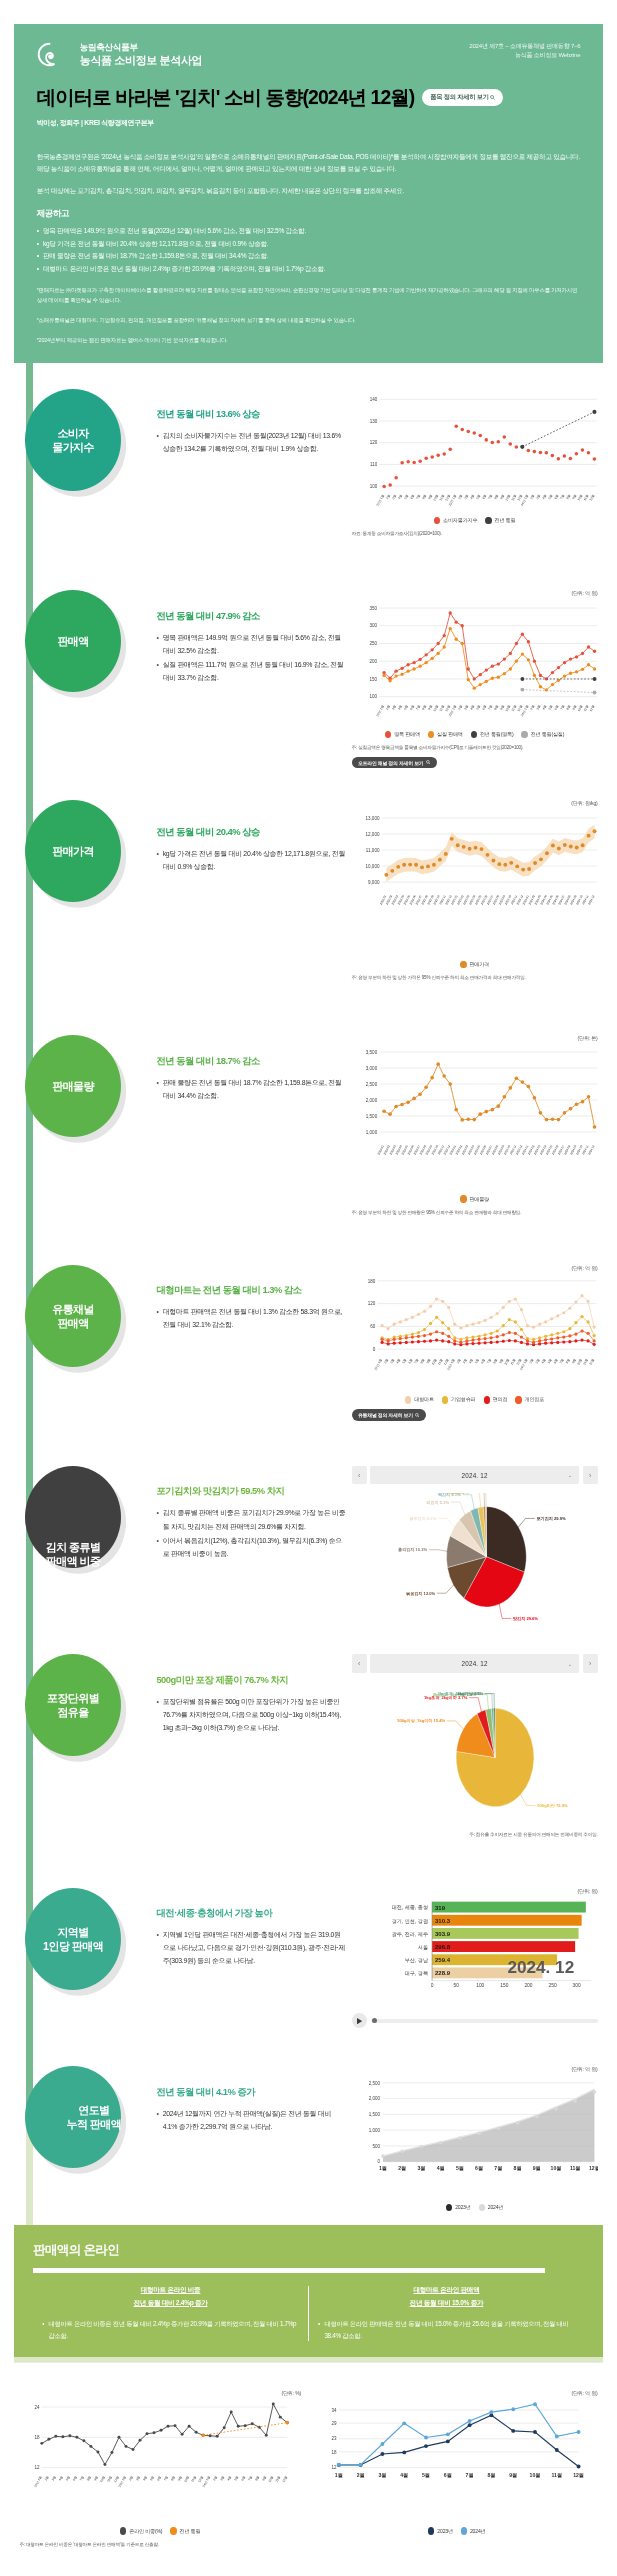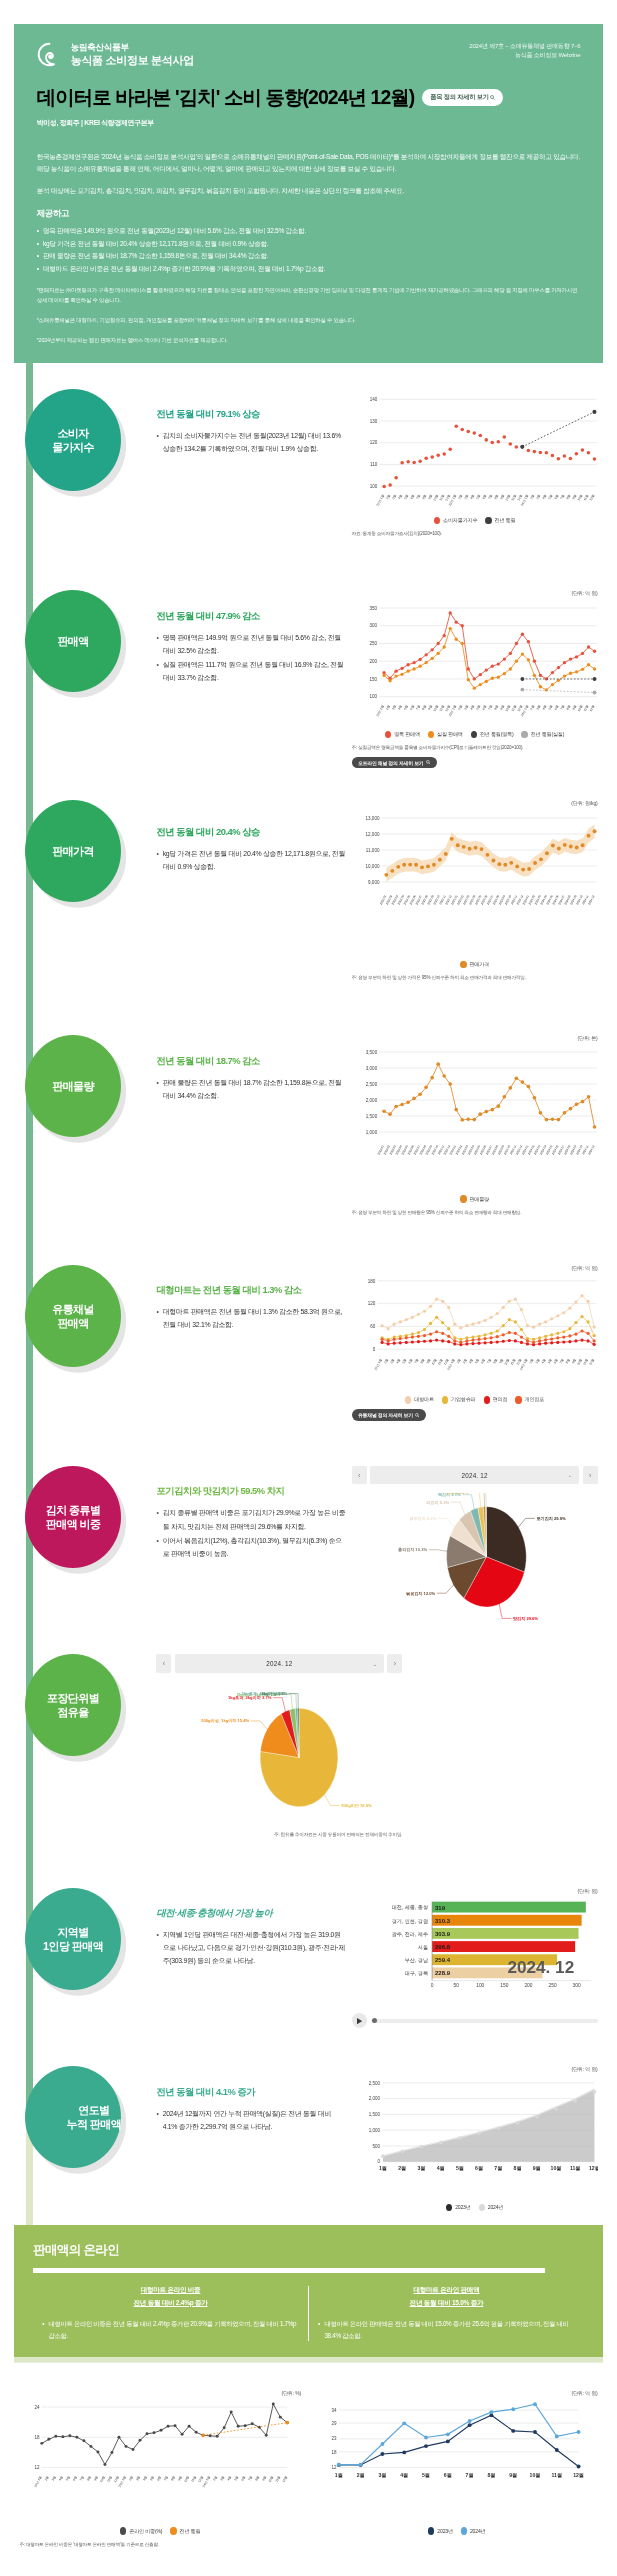--- a/index.html
+++ b/index.html
@@ -13,21 +13,21 @@
   .page { width: 617px; position: relative; background:#fff; }
 
   
   .hero {
     margin: 24px 13.7px 0 13.7px;
     background: #6cb994;
     padding: 18.3px 23px 19.4px 23px;
     position: relative;
   }
   .hero-top { display:flex; justify-content:space-between; align-items:flex-start; }
-  .brand { display:flex; align-items:center; gap:9px; }
+  .brand { display:flex; align-items:center; gap:18px;font-family:Liberation Serif, serif; }
   .brand-mark { width:25px; height:25px; flex:0 0 25px; }
   .brand-text { color:#fff; line-height:1.28; }
   .brand-text .l1 { font-size:8.6px; font-weight:700; letter-spacing:-0.3px;}
   .brand-text .l2 { font-size:11px; font-weight:700; letter-spacing:-0.3px;}
   .issue { text-align:right; color:#f0f7f3; line-height:1.5; }
   .issue .i1 { font-size:6px; letter-spacing:-0.2px; }
   .issue .i2 { font-size:6px; letter-spacing:-0.2px; }
 
   .hero-title-row { display:flex; align-items:center; gap:8px; margin-top:17px; flex-wrap:wrap;}
   .hero-title {
@@ -213,21 +213,21 @@
   <div class="section" style="margin-top:26px;">
     <div class="badge-col">
       <div class="badge" style="background:#23a387;">
         <div>
           <span>소비자</span>
           <span>물가지수</span>
         </div>
       </div>
     </div>
     <div class="txt-col">
-      <div class="sec-head" style="color:#23a387;">전년 동월 대비 79.1% 상승</div>
+      <div class="sec-head" style="color:#23a387;">전년 동월 대비 13.6% 상승</div>
       <ul class="sec-list">
         <li>김치의 소비자물가지수는 전년 동월(2023년 12월) 대비 13.6% 상승한 134.2를 기록하였으며, 전월 대비 1.9% 상승함.</li>
       </ul>
     </div>
     <div class="chart-col">
       <div class="chart-box">
         <svg class="cv" width="246" height="120" viewBox="0 0 430 210">
           <g stroke="#ddd" stroke-width="1">
             <line x1="48" y1="18" x2="428" y2="18"></line>
               <line x1="48" y1="56" x2="428" y2="56"></line>
@@ -1011,21 +1011,21 @@
         <svg width="4.6" height="4.6" viewBox="0 0 10 10">
           <circle cx="4" cy="4" r="3" fill="none" stroke="#fff" stroke-width="1.3"></circle>
             <line x1="6.2" y1="6.2" x2="9" y2="9" stroke="#fff" stroke-width="1.3"></line>
         </svg>
       </button>
     </div>
   </div>
 
   <div class="section" style="margin-top:45px;">
     <div class="badge-col">
-      <div class="badge" style="background:#be185d;">
+      <div class="badge" style="background:#404040;align-items:flex-end;">
         <div>
           <span>김치 종류별</span>
           <span>판매액 비중</span>
         </div>
       </div>
     </div>
     <div class="txt-col">
       <div class="sec-head" style="color:#6cb83f;">포기김치와 맛김치가 59.5% 차지</div>
       <ul class="sec-list">
         <li>김치 종류별 판매액 비중은 포기김치가 29.9%로 가장 높은 비중을 차지, 맛김치는 전체 판매액의 29.6%를 차지함.</li>
@@ -1080,20 +1080,26 @@
 
   <div class="section" style="margin-top:30px;">
     <div class="badge-col">
       <div class="badge" style="background:#5cb34a;">
         <div>
           <span>포장단위별</span>
           <span>점유율</span>
         </div>
       </div>
     </div>
+    <div class="txt-col">
+      <div class="sec-head" style="color:#6cb83f;">500g미만 포장 제품이 76.7% 차지</div>
+      <ul class="sec-list">
+          <li>포장단위별 점유율은 500g 미만 포장단위가 가장 높은 비중인 76.7%를 차지하였으며, 다음으로 500g 이상~1kg 이하(15.4%), 1kg 초과~2kg 이하(3.7%) 순으로 나타남.</li>
+        </ul>
+    </div>
     <div class="chart-col">
       <div class="selector">
         <button class="sel-arrow">‹</button>
         <div class="sel-main">
           <span>2024. 12</span>
           <span class="caret">⌄</span>
         </div>
         <button class="sel-arrow">›</button>
       </div>
       <div class="chart-box">
@@ -1125,21 +1131,21 @@
   <div class="section" style="margin-top:50px;">
     <div class="badge-col">
       <div class="badge" style="background:#3aab8e;">
         <div>
           <span>지역별</span>
           <span>1인당 판매액</span>
         </div>
       </div>
     </div>
     <div class="txt-col">
-      <div class="sec-head" style="color:#3aab8e;font-style:italic;">대전·세종·충청에서 가장 높아</div>
+      <div class="sec-head" style="color:#3aab8e;">대전·세종·충청에서 가장 높아</div>
       <ul class="sec-list">
           <li>지역별 1인당 판매액은 대전·세종·충청에서 가장 높은 319.0원으로 나타났고, 다음으로 경기·인천·강원(310.3원), 광주·전라·제주(303.9원) 등의 순으로 나타남.</li>
         </ul>
     </div>
     <div class="chart-col">
       <div class="unit">(단위: 원)</div>
       <div class="chart-box">
         <svg class="cv" width="246" height="106" viewBox="0 0 430 185" id="regionbar">
             <rect x="140" y="8" width="268.73333333333335" height="19" fill="#56b356"></rect>
             <text x="133" y="21.5" font-size="9" fill="#333" text-anchor="end" font-family="Liberation Sans">대전, 세종, 충청</text>

